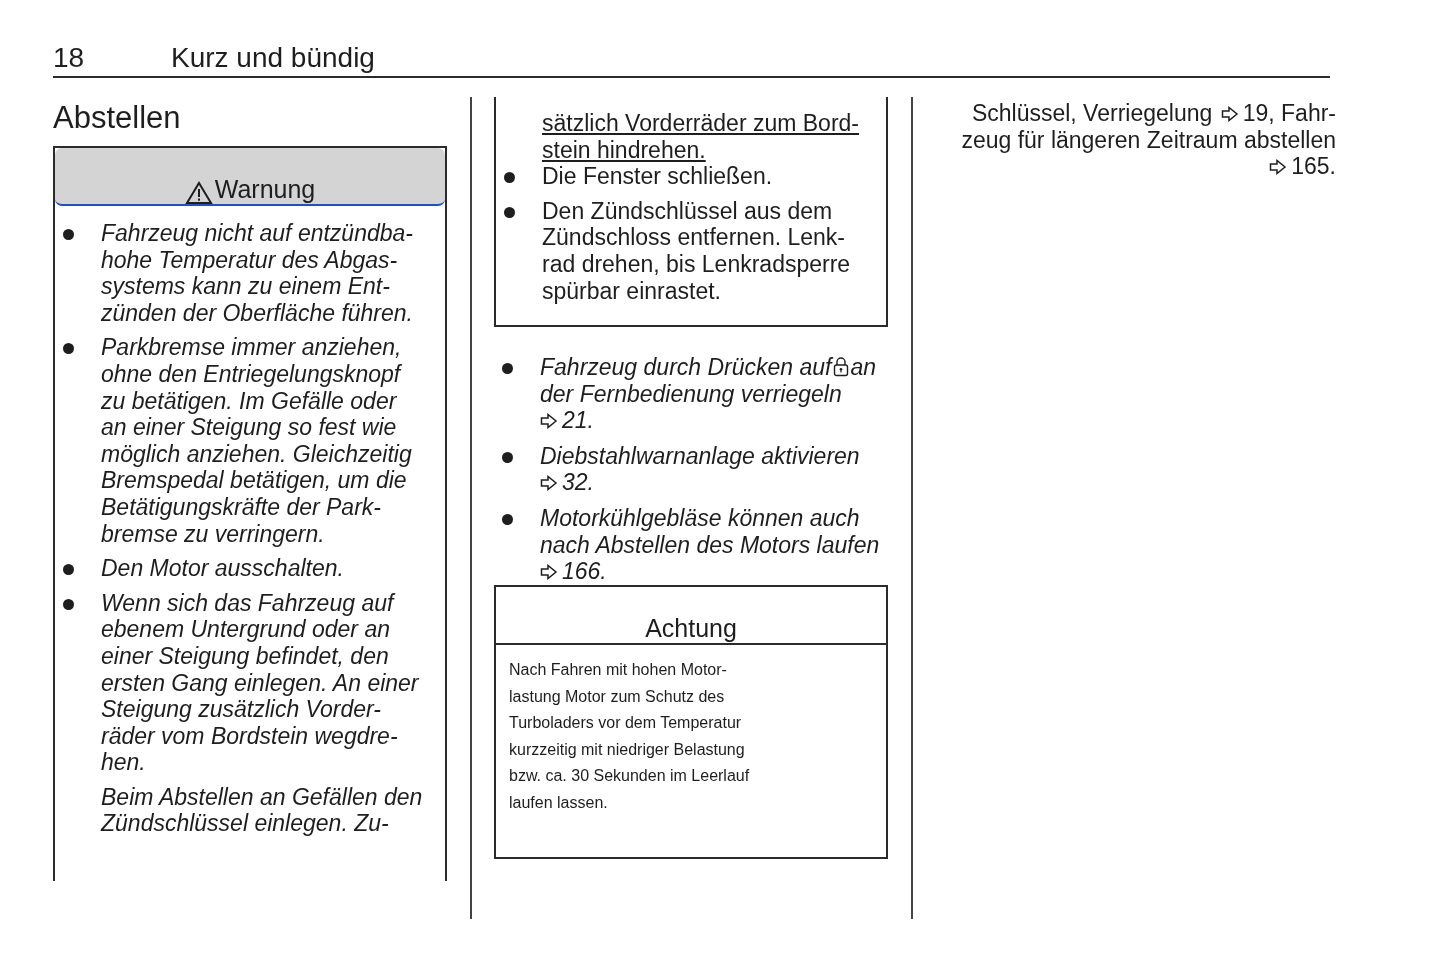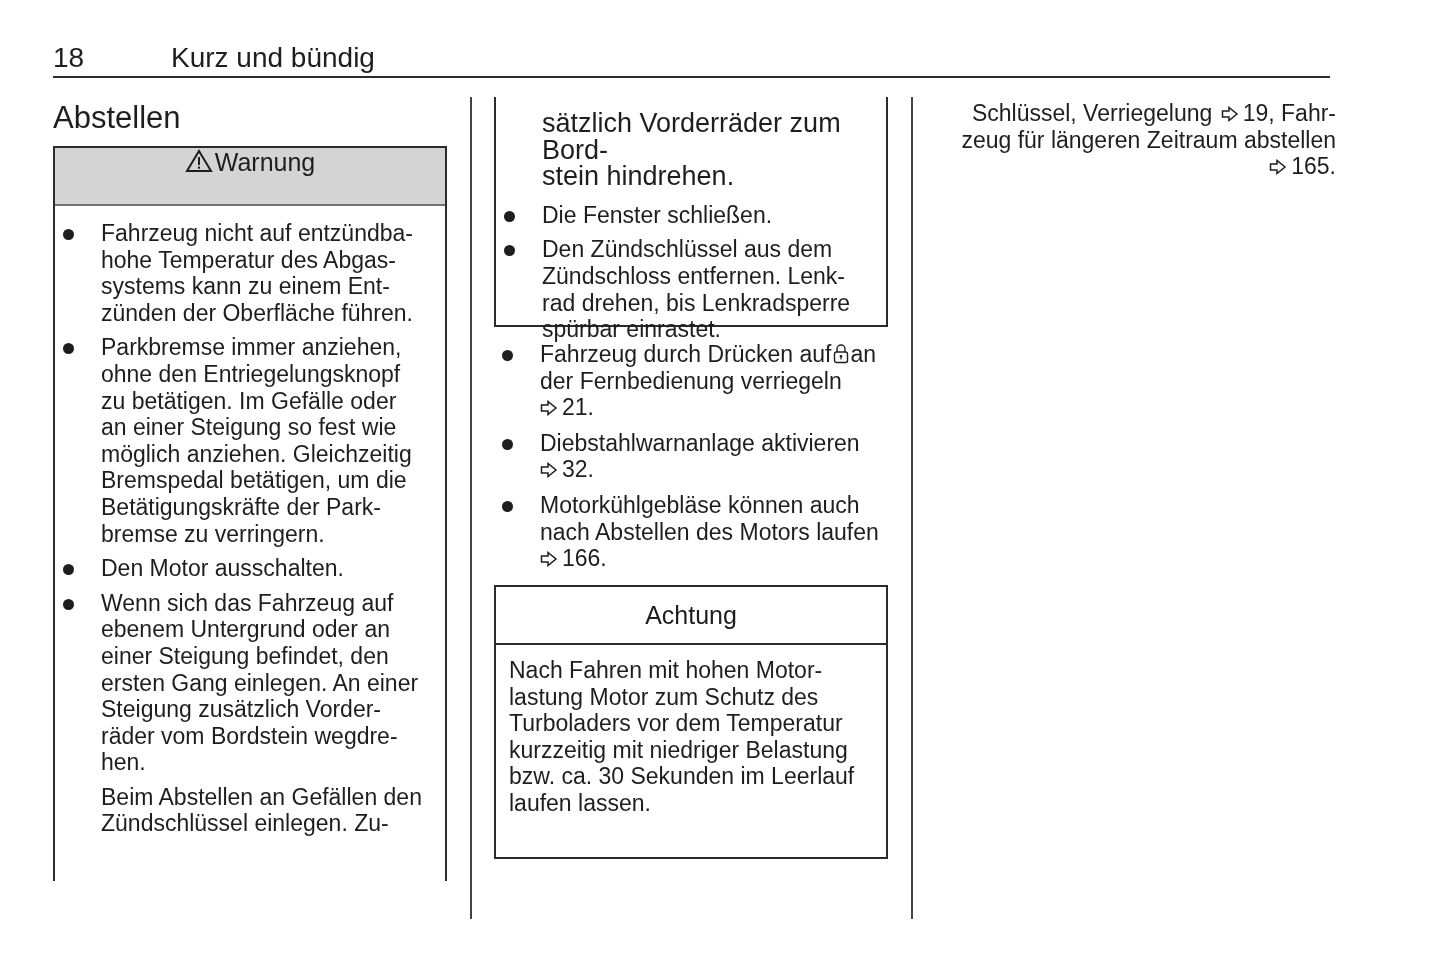--- a/index.html
+++ b/index.html
@@ -56,25 +56,26 @@
       top: 146px;
       width: 390px;
       height: 733px;
       border-left: 2px solid #2b2b2b;
       border-right: 2px solid #2b2b2b;
       border-top: 2px solid #2b2b2b;
     }
     .warn-head {
       height: 56px;
       background: #d4d4d4;
-      border-bottom: 2px solid #737373;
+      border-bottom: 2px solid #1d4ed8;
       display: flex;
-      align-items: flex-start;
+      align-items: flex-end;
       justify-content: center;
       font-size: 25px;
+      border-radius: 7px;
     }
     .warn-icon {
       display: inline-block;
       width: 28px;
       height: 24px;
       margin-right: 2px;
       position: relative;
       top: 1px;
     }
     .bullet-list {
@@ -93,20 +94,21 @@
       position: absolute;
       left: 6px;
       top: 9px;
       width: 11px;
       height: 11px;
       border-radius: 50%;
       background: #1e1e1e;
     }
     .warn-body {
       padding: 14px 12px 0 2px;
+      font-style: italic;
     }
     .warn-extra {
       padding-left: 44px;
       font-size: 23px;
       line-height: 26.6px;
     }
     
     .cont-box {
       position: absolute;
       left: 494px;
@@ -115,29 +117,31 @@
       height: 228px;
       border-left: 2px solid #2b2b2b;
       border-right: 2px solid #2b2b2b;
       border-bottom: 2px solid #2b2b2b;
     }
     .cont-body {
       padding: 13px 10px 0 2px;
     }
     .cont-text {
       padding-left: 44px;
-      font-size: 27px;
-      line-height: 26.6px;
-      margin-bottom: 12px;
+      font-size: 23px;
+      line-height: 26.6px;
+      margin-bottom: 0;
+      text-decoration: underline;
     }
     .mid-list {
       position: absolute;
       left: 496px;
-      top: 341px;
+      top: 354px;
       width: 400px;
+      font-style: italic;
     }
     .ref-arrow {
       display: inline-block;
       width: 18px;
       height: 16px;
       margin-right: 4px;
       vertical-align: -1px;
     }
     .lock-icon {
       display: inline-block;
@@ -152,27 +156,27 @@
       left: 494px;
       top: 585px;
       width: 390px;
       height: 270px;
       border: 2px solid #2b2b2b;
     }
     .notice-head {
       height: 56px;
       border-bottom: 2px solid #2b2b2b;
       display: flex;
-      align-items: center;
+      align-items: flex-end;
       justify-content: center;
       font-size: 25px;
     }
     .notice-body {
       padding: 12px 12px 0 13px;
-      font-size: 23px;
+      font-size: 16px;
       line-height: 26.6px;
     }
     
     .right-text {
       position: absolute;
       left: 936px;
       top: 100px;
       width: 400px;
       font-size: 23px;
       line-height: 26.6px;

